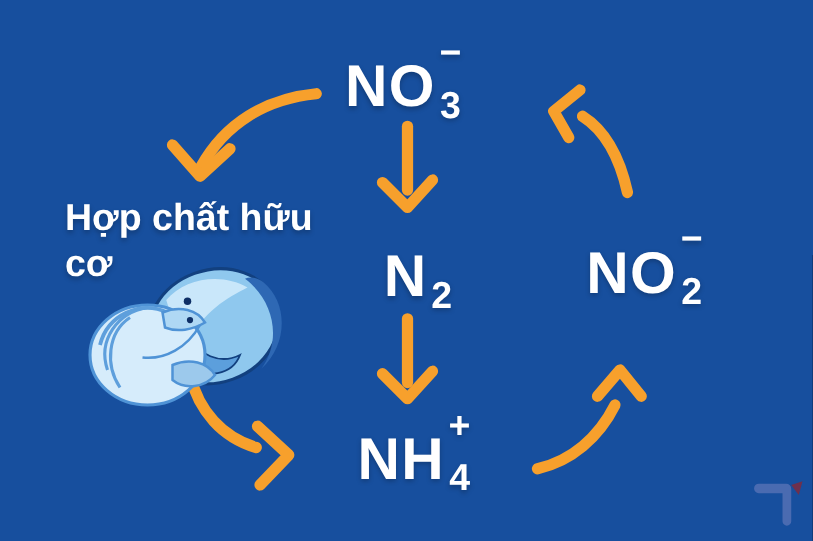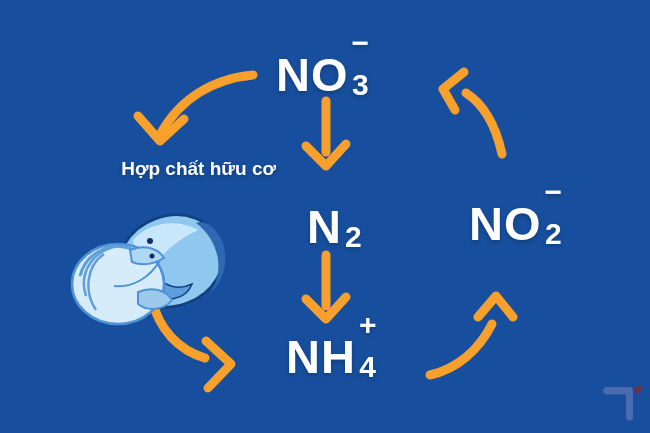--- a/index.html
+++ b/index.html
@@ -7,41 +7,41 @@
     position:relative;
     width:650px;height:433px;
     background:#174F9E;
     overflow:hidden;
     font-family:"Liberation Sans","DejaVu Sans",sans-serif;
   }
   svg.layer{position:absolute;left:0;top:0;width:650px;height:433px;}
   .node{
     position:absolute;
     display:flex;
-    align-items:flex-end;
+    align-items:center;
     color:#FFFFFF;
     font-weight:bold;
     text-shadow:0 2px 4px rgba(0,0,0,0.25);
     white-space:nowrap;
   }
   .node .main{font-size:47px;line-height:1;letter-spacing:1px;}
   .node .stack{
     display:flex;flex-direction:column;justify-content:space-between;align-items:center;
     height:66px;margin-top:-6px;margin-left:3px;font-size:30px;
   }
   .node .charge{line-height:0.72;font-weight:bold;}
   .node .sub{line-height:0.9;font-weight:bold;}
   .node-no3{left:276px;top:38px;}
   .node-n2 {left:307px;top:190px;}
-  .node-nh4{left:286px;top:320px;}
+  .node-nh4{left:286px;top:336px;}
   .node-no2{left:469px;top:187px;}
   .organic-label{
     position:absolute;left:52px;top:157px;width:224px;
-    color:#FFFFFF;font-weight:bold;font-size:19px;line-height:1.22;
-    text-align:right;text-shadow:0 2px 4px rgba(0,0,0,0.25);
+    color:#FFFFFF;font-weight:bold;font-size:30px;line-height:1.22;
+    text-align:left;text-shadow:0 2px 4px rgba(0,0,0,0.25);
   }
 </style>
 </head>
 <body>
 
 <div class="canvas">
 
   <svg class="layer" viewBox="0 0 650 433" xmlns="http://www.w3.org/2000/svg">
 
     <g stroke="#F7A02C" stroke-width="9" fill="none" stroke-linecap="round" stroke-linejoin="round">

